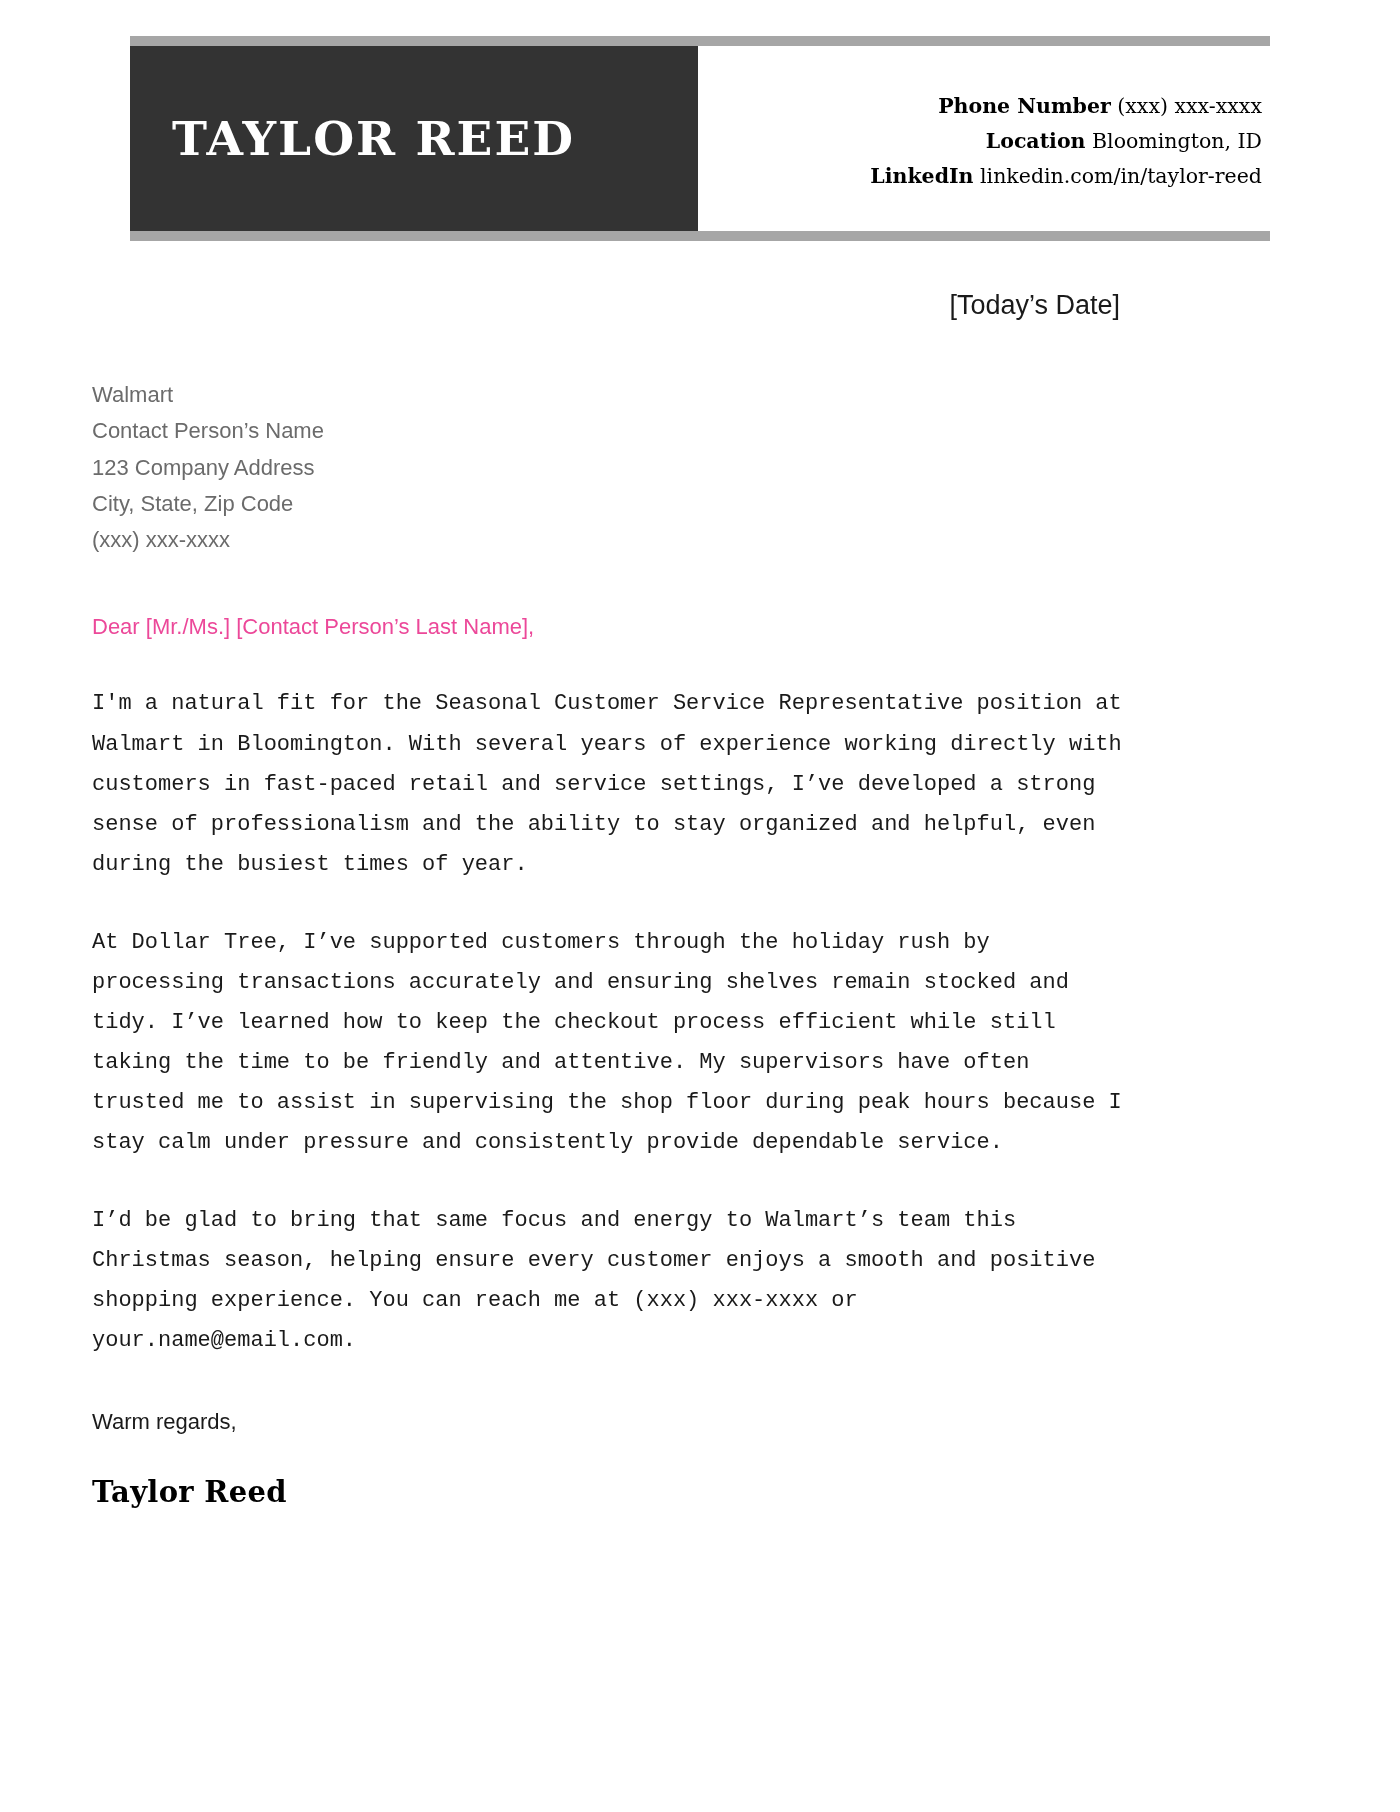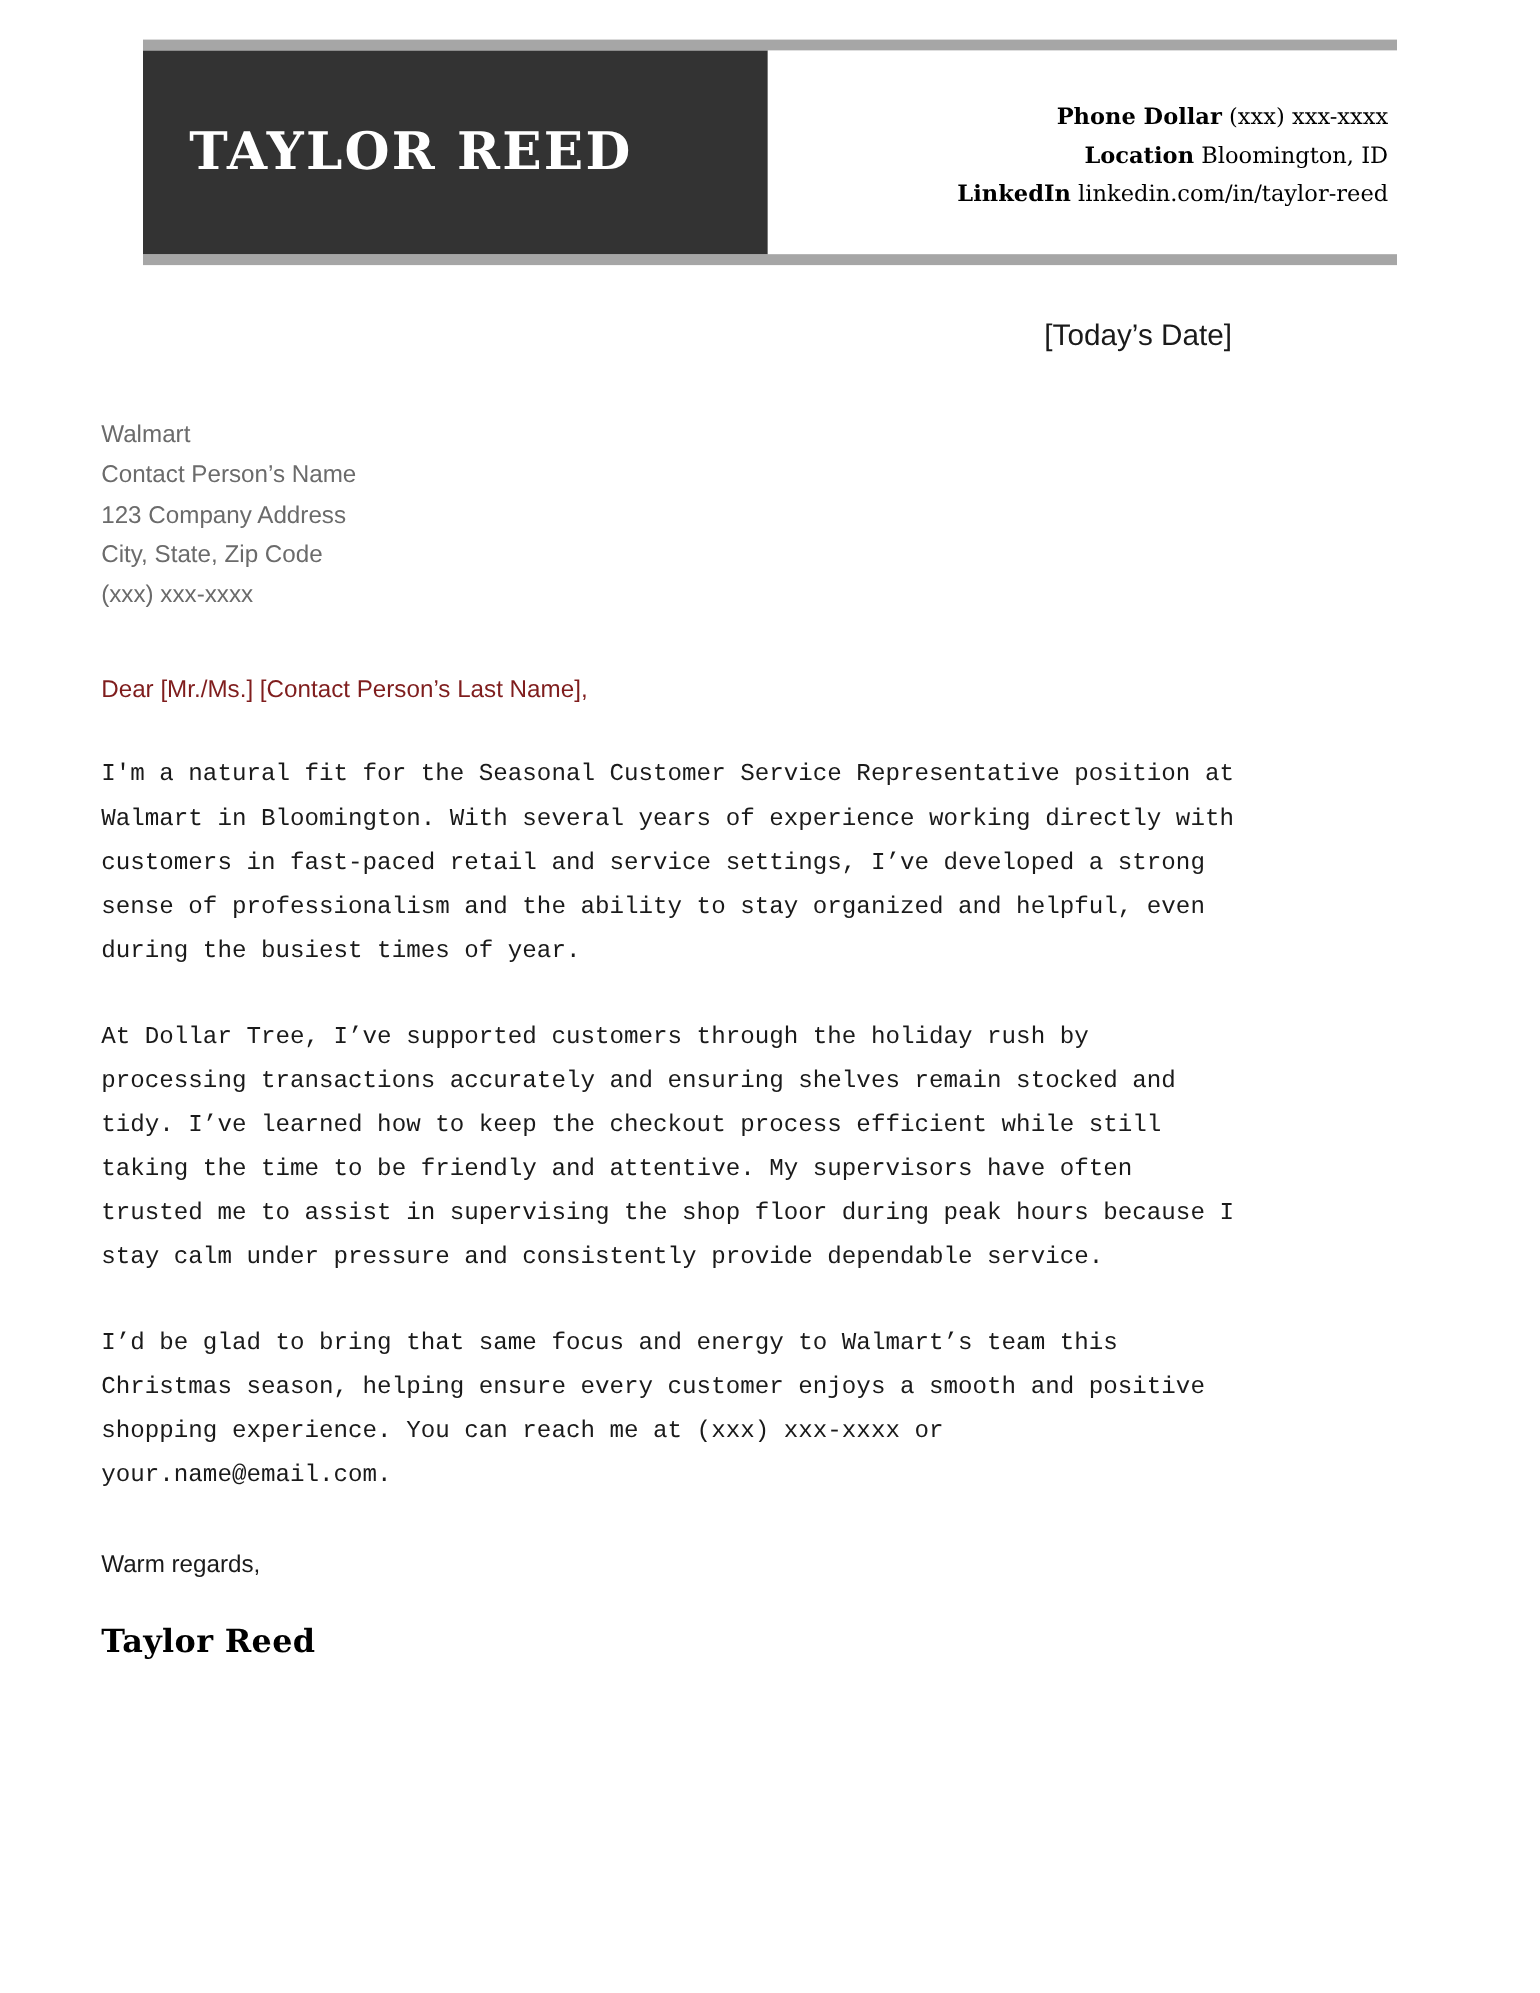--- a/index.html
+++ b/index.html
@@ -122,21 +122,21 @@
     line-height: 1.65;
     margin-bottom: 56px;
   }
   .recipient div {
     white-space: nowrap;
   }
 
   .salutation {
     font-family: "Liberation Sans", sans-serif;
     font-size: 22px;
-    color: #7f1d1d;
+    color: #ec4899;
     margin-bottom: 44px;
   }
 
   .para {
     font-family: Liberation Mono, monospace;
     font-size: 22px;
     color: #1a1a1a;
     line-height: 1.82;
     margin-bottom: 38px;
     text-align: left;
@@ -166,21 +166,21 @@
   <div class="header-wrap">
     <div class="rule rule-top"></div>
 
     <div class="header-row">
       <div class="name-block">
         <div class="name-text">TAYLOR REED</div>
       </div>
 
       <div class="contact-block">
         <div class="contact-line">
-          <span class="lbl">Phone Dollar</span>
+          <span class="lbl">Phone Number</span>
           <span class="val">(xxx) xxx-xxxx</span>
         </div>
         <div class="contact-line">
           <span class="lbl">Location</span>
           <span class="val">Bloomington, ID</span>
         </div>
         <div class="contact-line">
           <span class="lbl">LinkedIn</span>
           <span class="val">linkedin.com/in/taylor-reed</span>
         </div>

